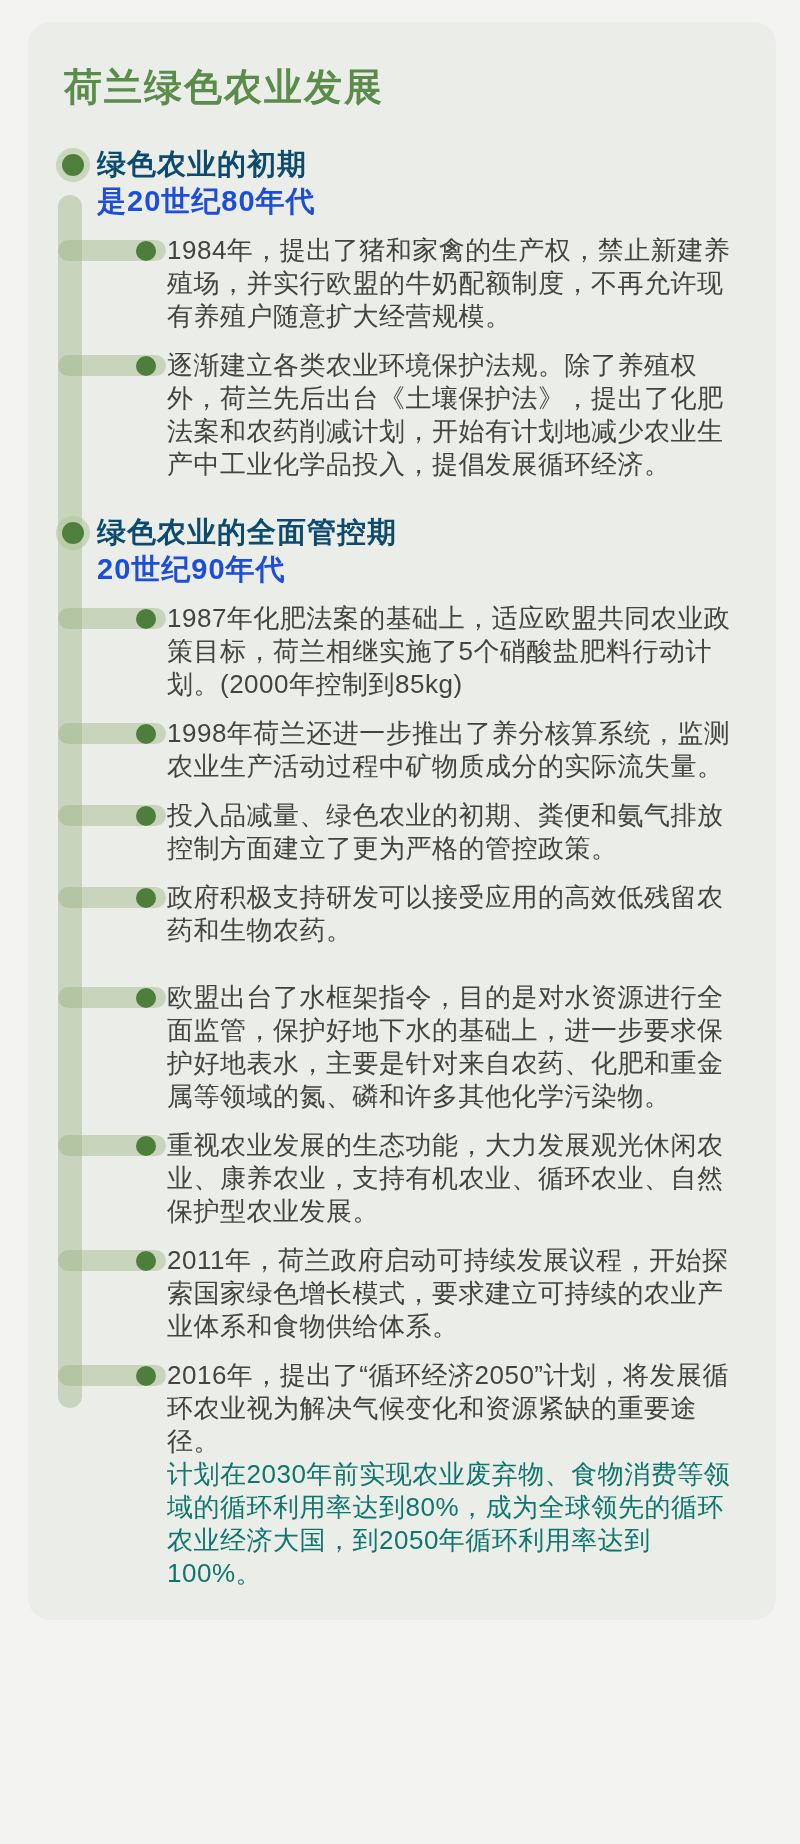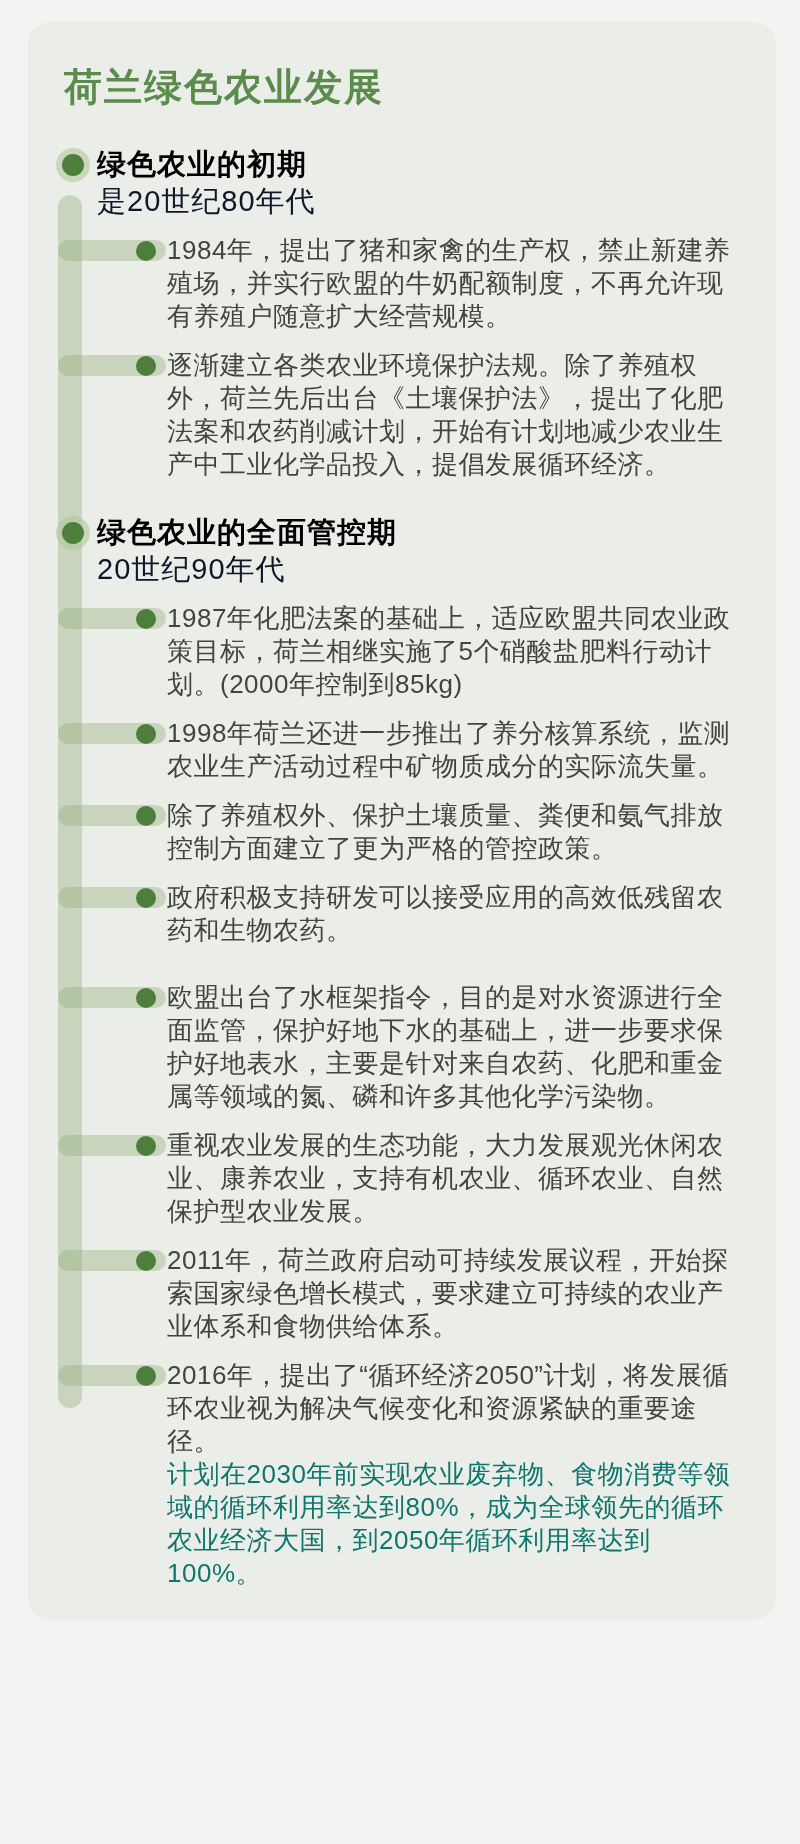--- a/index.html
+++ b/index.html
@@ -34,25 +34,25 @@
   }
   .section{margin-top:34px;position:relative;}
   .sec-head{position:relative;padding-left:69px;}
   .sec-dot{
     position:absolute;left:34px;top:7px;
     width:22px;height:22px;border-radius:50%;
     background:#4f7f3d;
     box-shadow:0 0 0 6px rgba(173,196,152,0.55);
   }
   .sec-title{
-    font-size:29px;font-weight:bold;color:#000000;
+    font-size:29px;font-weight:bold;color:#0c4a6e;
     line-height:34px;letter-spacing:1px;
   }
   .sec-era{
-    font-size:29px;font-weight:normal;color:#0f172a;
+    font-size:29px;font-weight:bold;color:#1d4ed8;
     line-height:34px;letter-spacing:1px;margin-top:3px;
   }
   .bullets{margin-top:10px;}
   .bullet{
     position:relative;
     padding-left:139px;
     padding-right:10px;
     margin-top:16px;
     font-size:26px;color:#43443f;
     line-height:33px;letter-spacing:0.5px;
@@ -111,21 +111,21 @@
           <span>1987年化肥法案的基础上，适应欧盟共同农业政策目标，荷兰相继实施了5个硝酸盐肥料行动计划。(2000年控制到85kg)</span>
         </div>
         <div class="bullet">
           <span class="bar"></span>
           <span class="b-dot"></span>
           <span>1998年荷兰还进一步推出了养分核算系统，监测农业生产活动过程中矿物质成分的实际流失量。</span>
         </div>
         <div class="bullet">
           <span class="bar"></span>
           <span class="b-dot"></span>
-          <span>除了养殖权外、保护土壤质量、粪便和氨气排放控制方面建立了更为严格的管控政策。</span>
+          <span>投入品减量、绿色农业的初期、粪便和氨气排放控制方面建立了更为严格的管控政策。</span>
         </div>
         <div class="bullet">
           <span class="bar"></span>
           <span class="b-dot"></span>
           <span>政府积极支持研发可以接受应用的高效低残留农药和生物农药。</span>
         </div>
       </div>
     </div>
 
     <div class="section">

